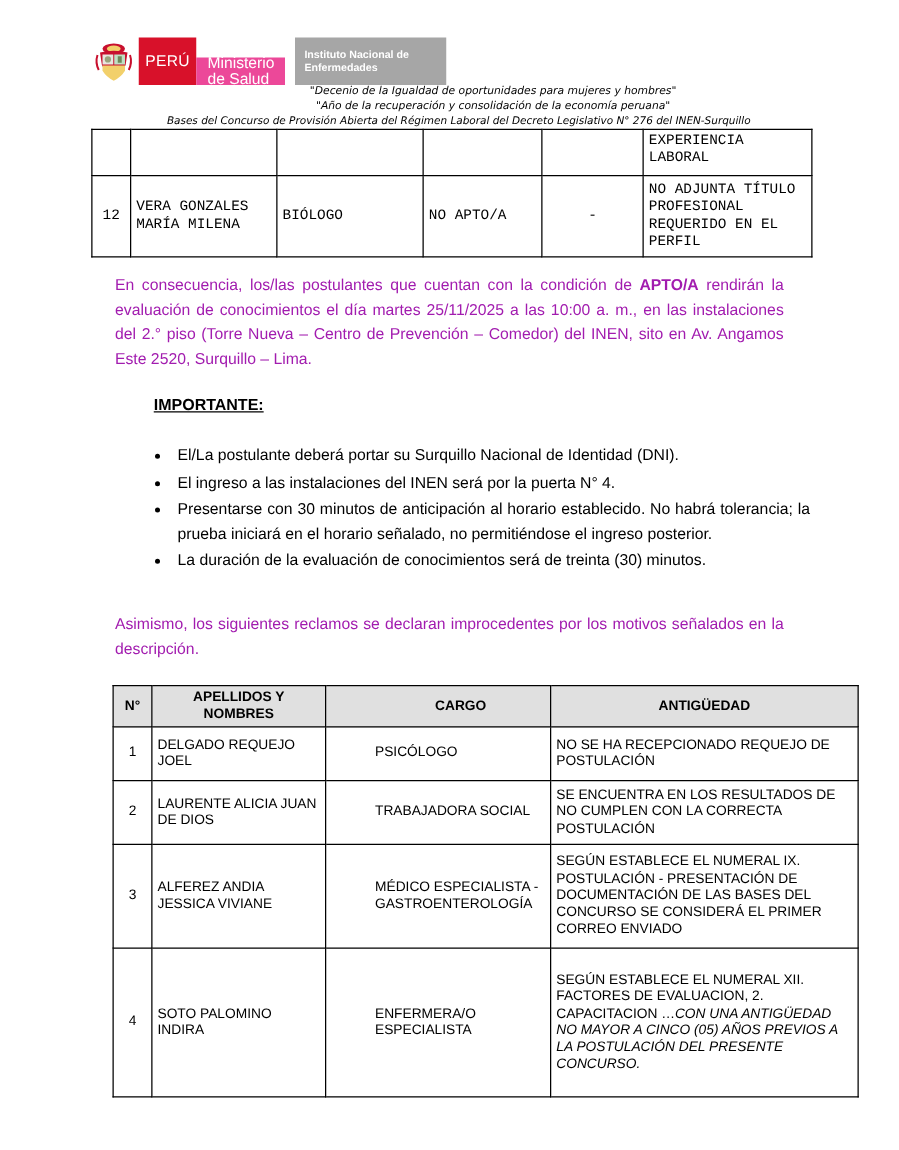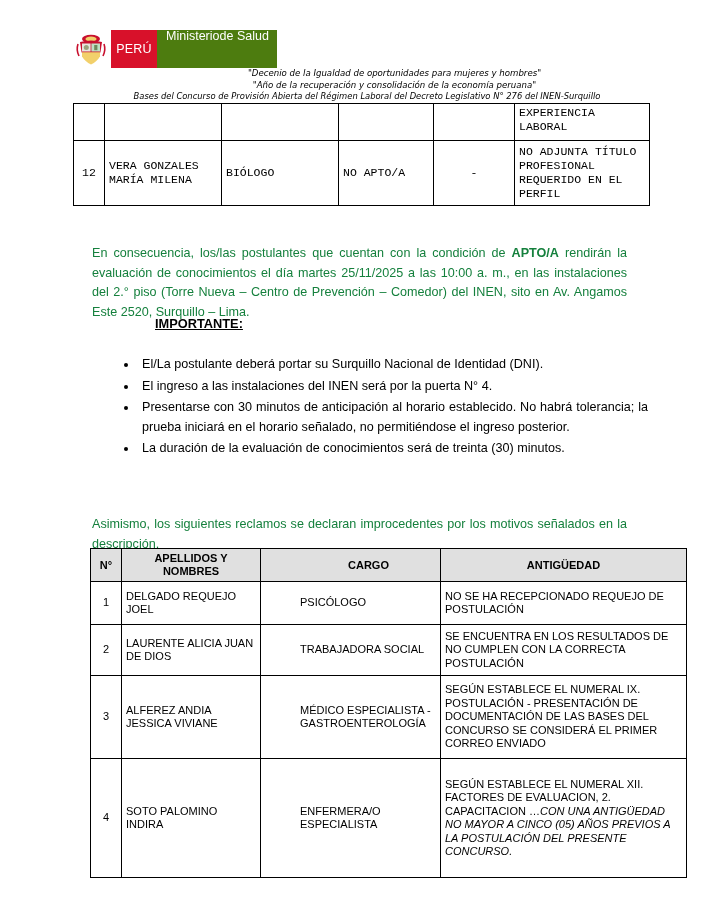--- a/index.html
+++ b/index.html
@@ -37,28 +37,29 @@
     background: #d8112a;
     color: #ffffff;
     display: flex;
     align-items: center;
     justify-content: center;
     font-size: 12.5px;
     font-weight: normal;
     letter-spacing: 0.2px;
   }
   .minsa-block {
-    background: #4d7c0f;
+    background: #ec4899;
     color: #ffffff;
     display: flex;
-    flex-direction: row;
+    flex-direction: column;
     justify-content: center;
     padding: 0 8px 0 9px;
     font-size: 12.5px;
     line-height: 13.5px;
+    margin-top: 16px;
   }
   .minsa-block .l1 { font-weight: normal; }
   .minsa-block .l2 { font-weight: normal; }
   .sep-gap {
     width: 8px;
     background: #ffffff;
   }
   .inen-block {
     background: #a6a6a6;
     color: #ffffff;
@@ -121,31 +122,30 @@
   #table-top .c-desc { width: 126px; }
   #table-top tr.spacer-row td { height: 32px; vertical-align: top; }
   #table-top tr.data-row td { height: 60px; }
 
   
   .para {
     position: absolute;
     font-size: 12.6px;
     line-height: 19.5px;
     text-align: justify;
-    color: #15803d;
-    margin-top: 25px;
+    color: #a21caf;
   }
   #para-consecuencia {
     left: 92px;
     top: 219px;
     width: 535px;
   }
   #importante-heading {
     position: absolute;
-    left: 108px;
+    left: 76px;
     top: 316px;
     font-size: 12.8px;
     font-weight: bold;
     text-decoration: underline;
     padding-left: 47px;
   }
   #bullets {
     position: absolute;
     left: 118px;
     top: 355px;
@@ -214,20 +214,24 @@
       <path d="M4 12 q-2 6 1 12" stroke="#c8102e" stroke-width="1.6" fill="none"></path>
       <path d="M30 12 q2 6 -1 12" stroke="#c8102e" stroke-width="1.6" fill="none"></path>
     </svg>
   </div>
   <div class="peru-block">PERÚ</div>
   <div class="minsa-block">
     <span class="l1">Ministerio</span>
     <span class="l2">de Salud</span>
   </div>
   <div class="sep-gap"></div>
+  <div class="inen-block">
+    <span>Instituto Nacional de</span>
+    <span>Enfermedades</span>
+  </div>
 </div>
 
 <div class="header-lines">
   <span class="hl hl1">"Decenio de la Igualdad de oportunidades para mujeres y hombres"</span>
   <span class="hl hl2">"Año de la recuperación y consolidación de la economía peruana"</span>
   <span class="hl hl3">Bases del Concurso de Provisión Abierta del Régimen Laboral del Decreto Legislativo N° 276 del INEN-Surquillo</span>
 </div>
 
 <table class="doc-table" id="table-top">
   <tbody>

